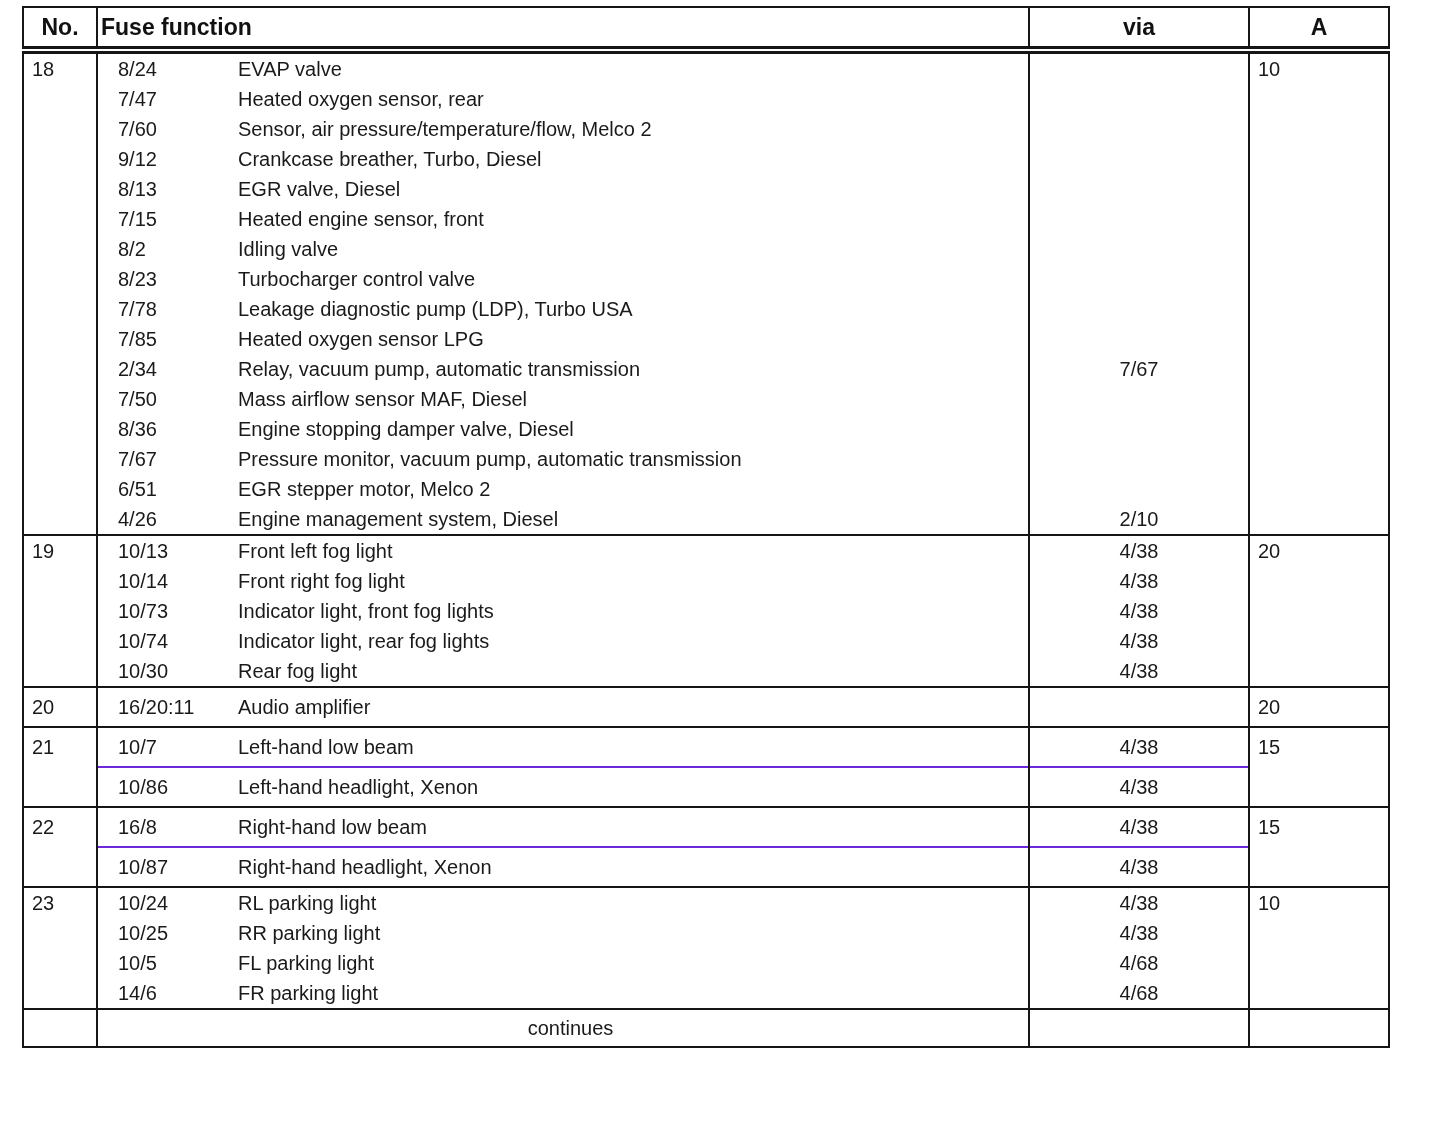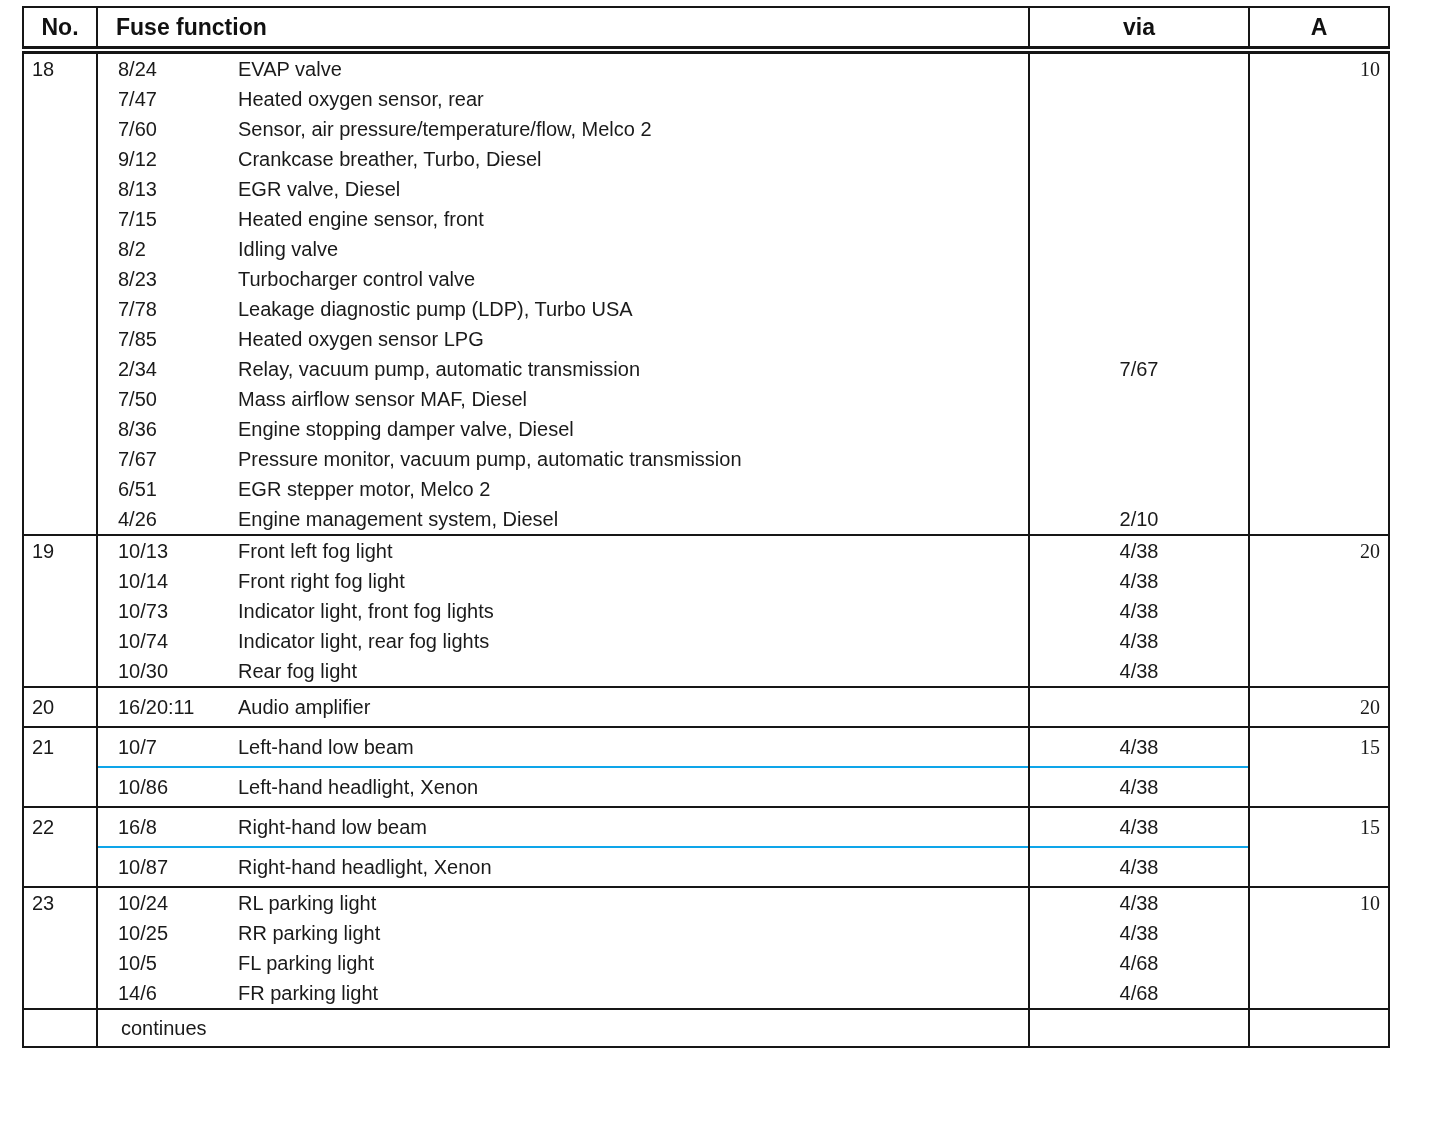--- a/index.html
+++ b/index.html
@@ -44,58 +44,58 @@
     border-bottom: 8px double #161616;
     font-size: 23px;
     font-weight: bold;
     padding: 6px 8px;
     line-height: 26px;
     text-align: center;
     color: #111;
   }
   thead th.func-h {
     text-align: left;
-    padding-left: 18px;
+    padding-left: 3px;
   }
   tbody {
     border-top: 2px solid #161616;
   }
   tbody td {
     font-size: 20px;
     line-height: 22px;
     padding: 4px 8px;
     vertical-align: top;
     color: #1a1a1a;
   }
   tbody.tall td {
     padding-top: 8px;
     padding-bottom: 8px;
   }
   td.no-cell   { }
-  td.amps-cell { text-align: right; font-family: Liberation Serif, serif; }
+  td.amps-cell { text-align: left; }
   td.via-cell  { text-align: center; }
   td.func-cell { padding-left: 20px; }
   td.func-cell .ref {
     display: inline-block;
     width: 120px;
     vertical-align: top;
   }
   td.func-cell .desc {
     display: inline;
     margin-top: 30px;
   }
   td.divider {
-    border-top: 2px solid #0ea5e9;
+    border-top: 2px solid #6d28d9;
   }
   tbody.footer-group td {
     padding-top: 7px;
     padding-bottom: 7px;
   }
   td.continues-cell {
-    text-align: left;
+    text-align: center;
     font-size: 20px;
     padding-left: 23px;
   }
 </style>
 </head>
 <body>
 
 <div class="page">
 
   <table class="fuse-table">

